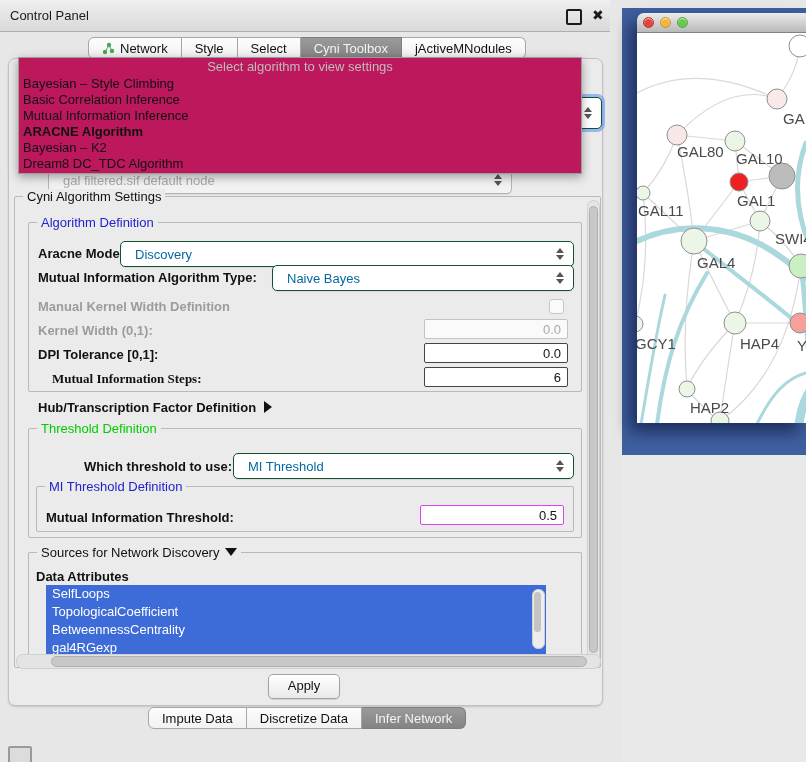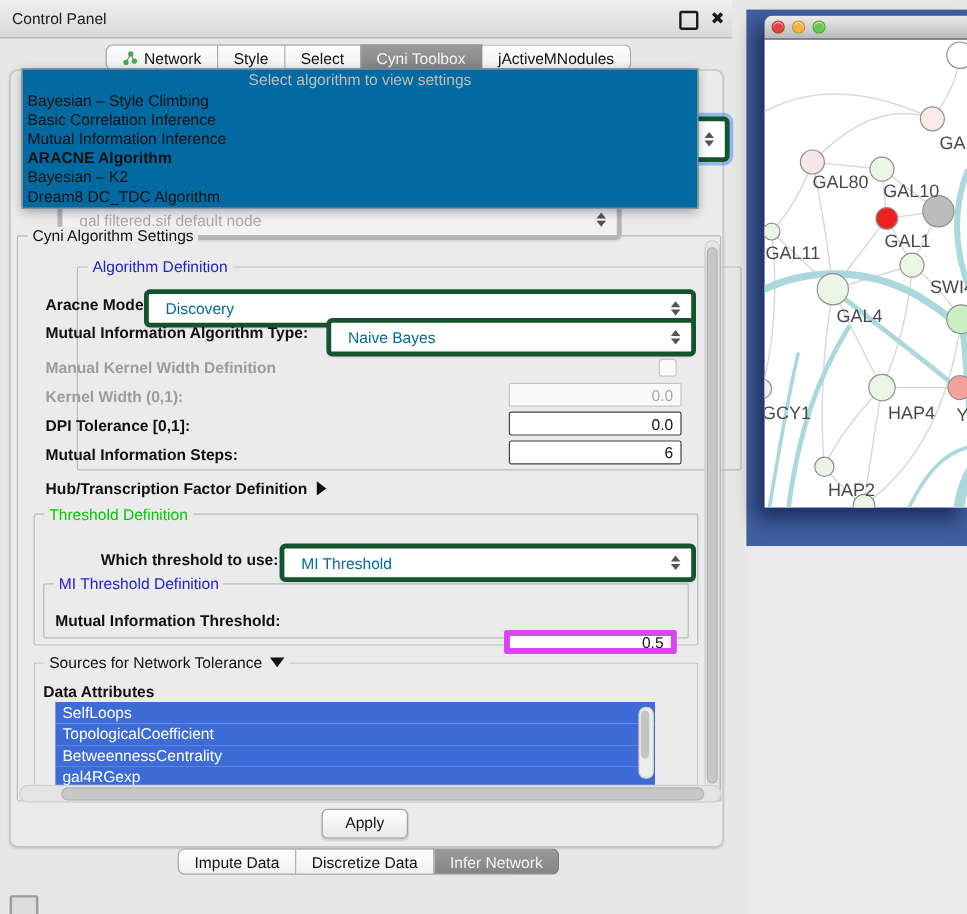--- a/index.html
+++ b/index.html
@@ -25,42 +25,42 @@
   .seg.sel{background:linear-gradient(#9a9a9a,#848484);color:#f4f4f4;border-color:#7e7e7e;}
   .seg .tabicon{margin-right:5px;display:inline-block;width:13px;height:13px;}
   #top-tabbar{left:88px;top:37px;}
   #bottom-tabbar{left:148px;top:707px;}
 
   
   #cp-content{left:8px;top:58px;width:593px;height:646px;background:#ebebeb;
     border:1px solid #c2c2c2;border-radius:7px;box-shadow:0 1px 2px rgba(0,0,0,.15);}
 
   
-  .combo{position:absolute;background:#fff;border:4px solid #14532d;border-radius:5px;
+  .combo{position:absolute;background:#fff;border:1px solid #14532d;border-radius:5px;
     display:flex;align-items:center;box-shadow:0 1px 1px rgba(0,0,0,.08);}
   .combo .cb-text{padding-left:14px;font-size:13px;color:#0369a1;flex:1;overflow:hidden;white-space:nowrap;}
   .spin{width:9px;margin-right:9px;display:flex;flex-direction:column;align-items:center;gap:2px;}
   .spin i{display:block;width:0;height:0;border-left:4px solid transparent;border-right:4px solid transparent;}
   .spin i.up{border-bottom:5px solid #555;}
   .spin i.dn{border-top:5px solid #555;}
 
   
   .group{position:absolute;border:1px solid #b9b9b9;border-radius:2px;}
   .gtitle{position:absolute;top:-8px;left:8px;background:#ebebeb;padding:0 4px;font-size:13px;}
   .gtitle.blue{color:#2222cc;}
   .gtitle.green{color:#00cc00;}
   .gtitle.black{color:#111;}
 
   .lbl{position:absolute;font-weight:bold;font-size:13px;color:#111;white-space:nowrap;}
   .lbl.dis{color:#9c9c9c;}
   .field{position:absolute;background:#fff;border:1px solid #444;border-radius:2px;
     text-align:right;padding:0 6px;font-size:13px;color:#111;height:20px;box-sizing:border-box;
     font-family:"Liberation Sans","DejaVu Sans",sans-serif;}
   .field.dis{border:1px solid #c3c3c3;color:#a9a9a9;background:#fafafa;}
-  .field.mid{border:5px solid #d946ef;margin-top:20px;}
+  .field.mid{border:1px solid #d946ef;}
   .checkbox{position:absolute;width:13px;height:13px;border:1px solid #c6c6c6;border-radius:3px;background:#fafafa;}
 
   .tri-right{display:inline-block;width:0;height:0;border-top:6px solid transparent;
     border-bottom:6px solid transparent;border-left:8px solid #111;margin-left:8px;vertical-align:-1px;}
   .tri-down{display:inline-block;width:0;height:0;border-left:6px solid transparent;
     border-right:6px solid transparent;border-top:8px solid #111;margin-left:6px;vertical-align:1px;}
 
   
   #attr-list{left:46px;top:585px;width:500px;height:70px;background:#fff;overflow:hidden;}
   .attr-item{height:18px;line-height:18px;background:#3d6bd7;color:#fff;padding-left:6px;
@@ -70,21 +70,21 @@
 
   
   .sb-track{position:absolute;background:#e4e4e4;border:1px solid #d0d0d0;border-radius:7px;}
   .sb-thumb{position:absolute;background:#c8c8c8;border:1px solid #b0b0b0;border-radius:6px;}
 
   #apply-btn{left:268px;top:674px;width:70px;height:23px;border:1px solid #a2a2a2;border-radius:5px;
     background:linear-gradient(#fff,#e9e9e9);text-align:center;line-height:22px;font-size:13px;
     box-shadow:0 1px 1px rgba(0,0,0,.12);}
 
   
-  #algo-popup{left:18px;top:57px;width:562px;height:115px;background:#0369a1;border:1px solid #9b9b9b;
+  #algo-popup{left:18px;top:57px;width:562px;height:115px;background:#be185d;border:1px solid #9b9b9b;
     box-shadow:0 3px 9px rgba(0,0,0,.35);z-index:40;}
   #algo-placeholder{height:18px;line-height:18px;text-align:center;color:#bdbdbd;font-size:13px;}
   .pp-item{height:16px;line-height:16px;padding-left:4px;font-size:13px;color:#111;white-space:nowrap;}
   .pp-item.bold{font-weight:bold;}
 
   #grip-icon{left:8px;top:746px;width:20px;height:20px;border:2px solid #9a9a9a;background:#dcdcdc;border-radius:2px;}
 
   
   #desktop{left:622px;top:8px;width:184px;height:447px;background:#3f5f9f;}
   #net-window{left:637px;top:13px;width:169px;height:410px;border-radius:7px 0 0 0;overflow:hidden;
@@ -150,21 +150,21 @@
     <span class="spin">
         <i class="up"></i>
         <i class="dn"></i>
       </span>
   </div>
 
   <div class="group" style="left:14px;top:196px;width:585px;height:470px;">
     <span class="gtitle black">Cyni Algorithm Settings</span>
   </div>
 
-  <div class="group" style="left:28px;top:222px;width:552px;height:168px;margin-left:36px;">
+  <div class="group" style="left:28px;top:222px;width:552px;height:168px;">
     <span class="gtitle blue">Algorithm Definition</span>
   </div>
   <div class="lbl" style="left:38px;top:246px;">Aracne Mode:</div>
   <div class="combo" style="left:120px;top:241px;width:452px;height:24px;">
     <span class="cb-text">Discovery</span>
     <span class="spin">
         <i class="up"></i>
         <i class="dn"></i>
       </span>
   </div>
@@ -175,21 +175,21 @@
         <i class="up"></i>
         <i class="dn"></i>
       </span>
   </div>
   <div class="lbl dis" style="left:38px;top:299px;">Manual Kernel Width Definition</div>
   <div class="checkbox" style="left:549px;top:299px;"></div>
   <div class="lbl dis" style="left:38px;top:323px;">Kernel Width (0,1):</div>
   <input class="field dis abs" style="left: 424px; top: 319px; width: 144px;" readonly="" value="0.0">
   <div class="lbl" style="left:38px;top:347px;">DPI Tolerance [0,1]:</div>
   <input class="field abs" style="left: 424px; top: 343px; width: 144px;" readonly="" value="0.0">
-  <div class="lbl" style="left:38px;top:371px;">Mutual Information Steps:</div>
+  <div class="lbl" style="left:52px;top:371px;font-family:Liberation Serif, serif;">Mutual Information Steps:</div>
   <input class="field abs" style="left: 424px; top: 367px; width: 144px;" readonly="" value="6">
 
   <div class="lbl" style="left:38px;top:400px;">
     <span>Hub/Transcription Factor Definition</span><span class="tri-right"></span>
   </div>
 
   <div class="group" style="left:28px;top:428px;width:552px;height:108px;">
     <span class="gtitle green">Threshold Definition</span>
   </div>
   <div class="lbl" style="left:84px;top:459px;">Which threshold to use:</div>
@@ -200,21 +200,21 @@
         <i class="dn"></i>
       </span>
   </div>
   <div class="group" style="left:36px;top:486px;width:536px;height:44px;">
     <span class="gtitle blue">MI Threshold Definition</span>
   </div>
   <div class="lbl" style="left:46px;top:510px;">Mutual Information Threshold:</div>
   <input class="field mid abs" style="left: 420px; top: 505px; width: 144px;" readonly="" value="0.5">
 
   <div class="group" style="left:28px;top:552px;width:552px;height:112px;border-bottom:none;">
-    <span class="gtitle black"><span>Sources for Network Tolerance</span><span class="tri-down"></span></span>
+    <span class="gtitle black"><span>Sources for Network Discovery</span><span class="tri-down"></span></span>
   </div>
   <div class="lbl" style="left:36px;top:569px;text-align:right;">Data Attributes</div>
   <div class="abs" id="attr-list">
       <div class="attr-item">SelfLoops</div>
       <div class="attr-item">TopologicalCoefficient</div>
       <div class="attr-item">BetweennessCentrality</div>
       <div class="attr-item">gal4RGexp</div>
     </div>
   <div class="abs" id="attr-vscroll">
       <div class="abs" id="attr-vthumb"></div>

